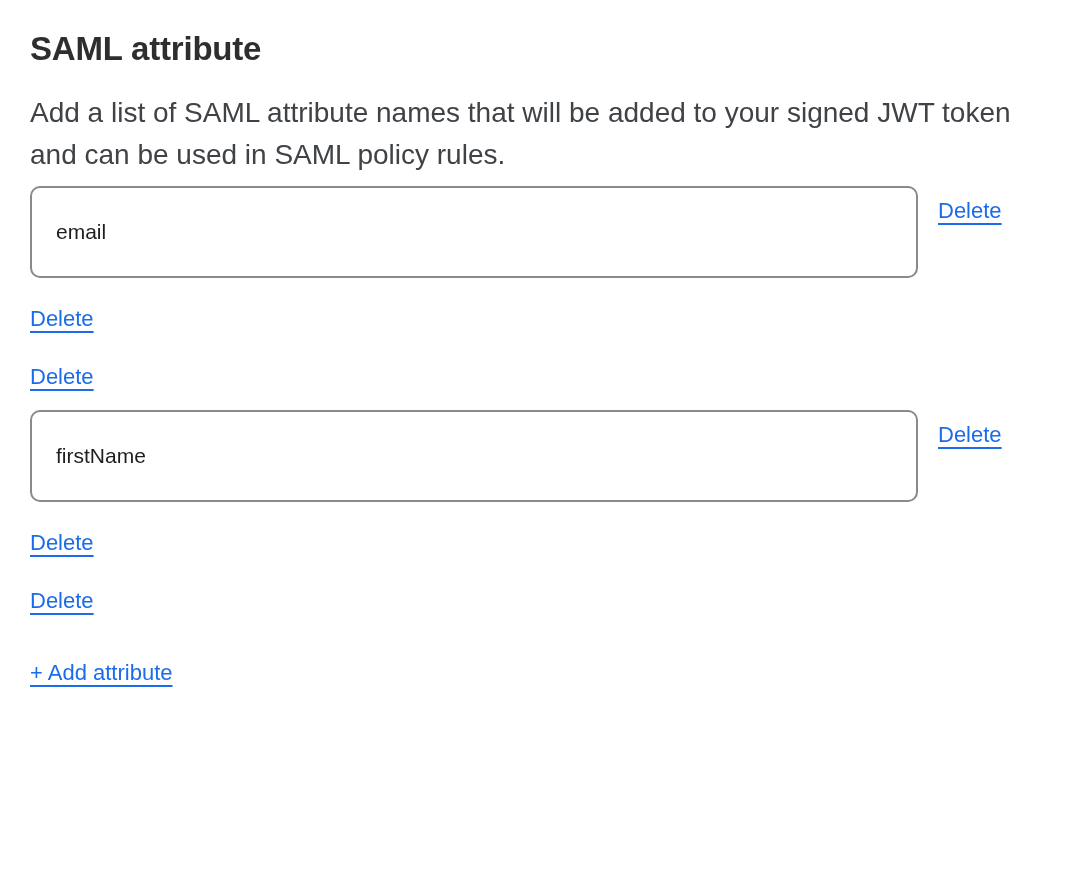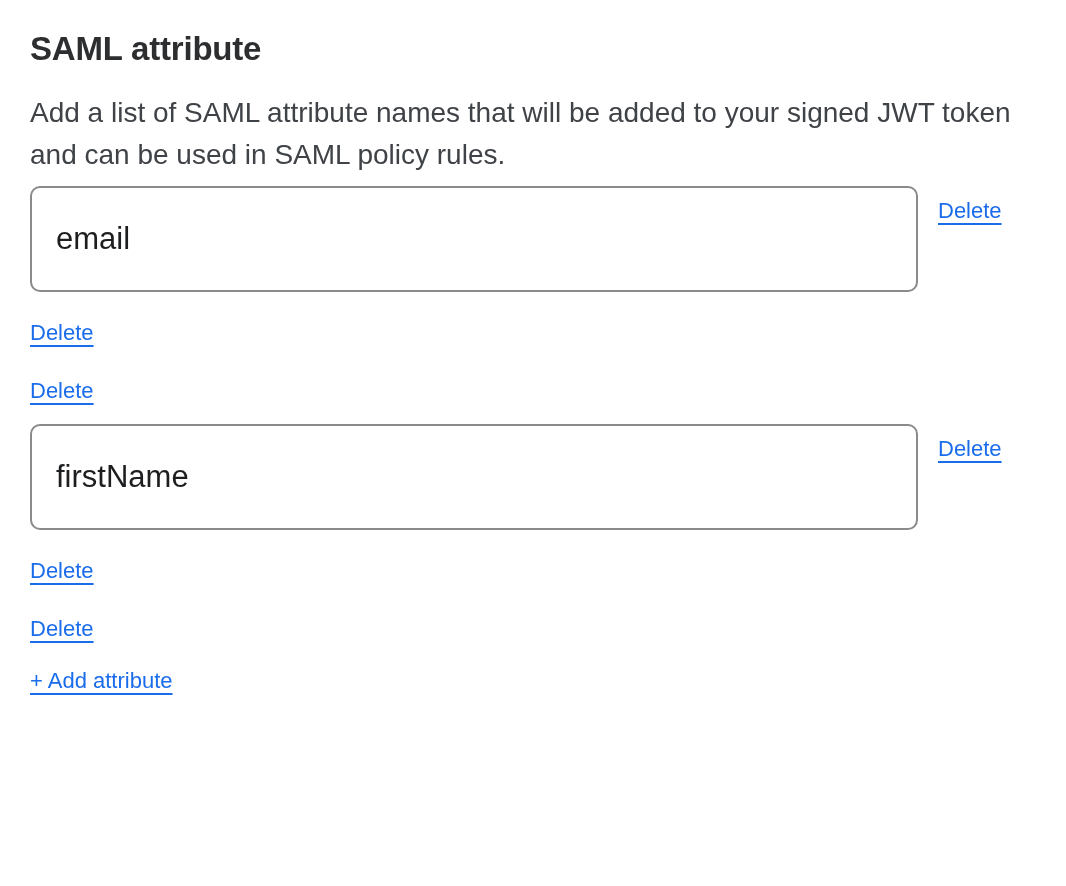--- a/index.html
+++ b/index.html
@@ -43,47 +43,47 @@
     display: block;
   }
   .attr-row {
     display: flex;
     align-items: flex-start;
     gap: 20px;
     margin-bottom: 16px;
   }
   .attr-input {
     width: 888px;
-    height: 106px;
+    height: 92px;
     flex: 0 0 888px;
     border: 2px solid var(--input-border);
     border-radius: 10px;
     background: #ffffff;
     padding: 0 24px;
     font-family: "Liberation Sans", sans-serif;
-    font-size: 31px;
+    font-size: 21px;
     color: var(--input-text);
     outline: none;
   }
   a.link {
     color: var(--link-blue);
     text-decoration: underline;
     text-decoration-thickness: 2px;
     text-underline-offset: 5px;
     font-size: 22px;
     line-height: 34px;
     white-space: nowrap;
     cursor: pointer;
   }
   .attr-row a.link {
     margin-top: 8px;
   }
   .add-attribute {
     display: inline-block;
-    margin-top: 2px;
+    margin-top: 22px;
     text-align: right;
   }
 </style>
 </head>
 <body>
 
 <div class="page">
 
   <h2 class="section-title">SAML attribute</h2>
 

